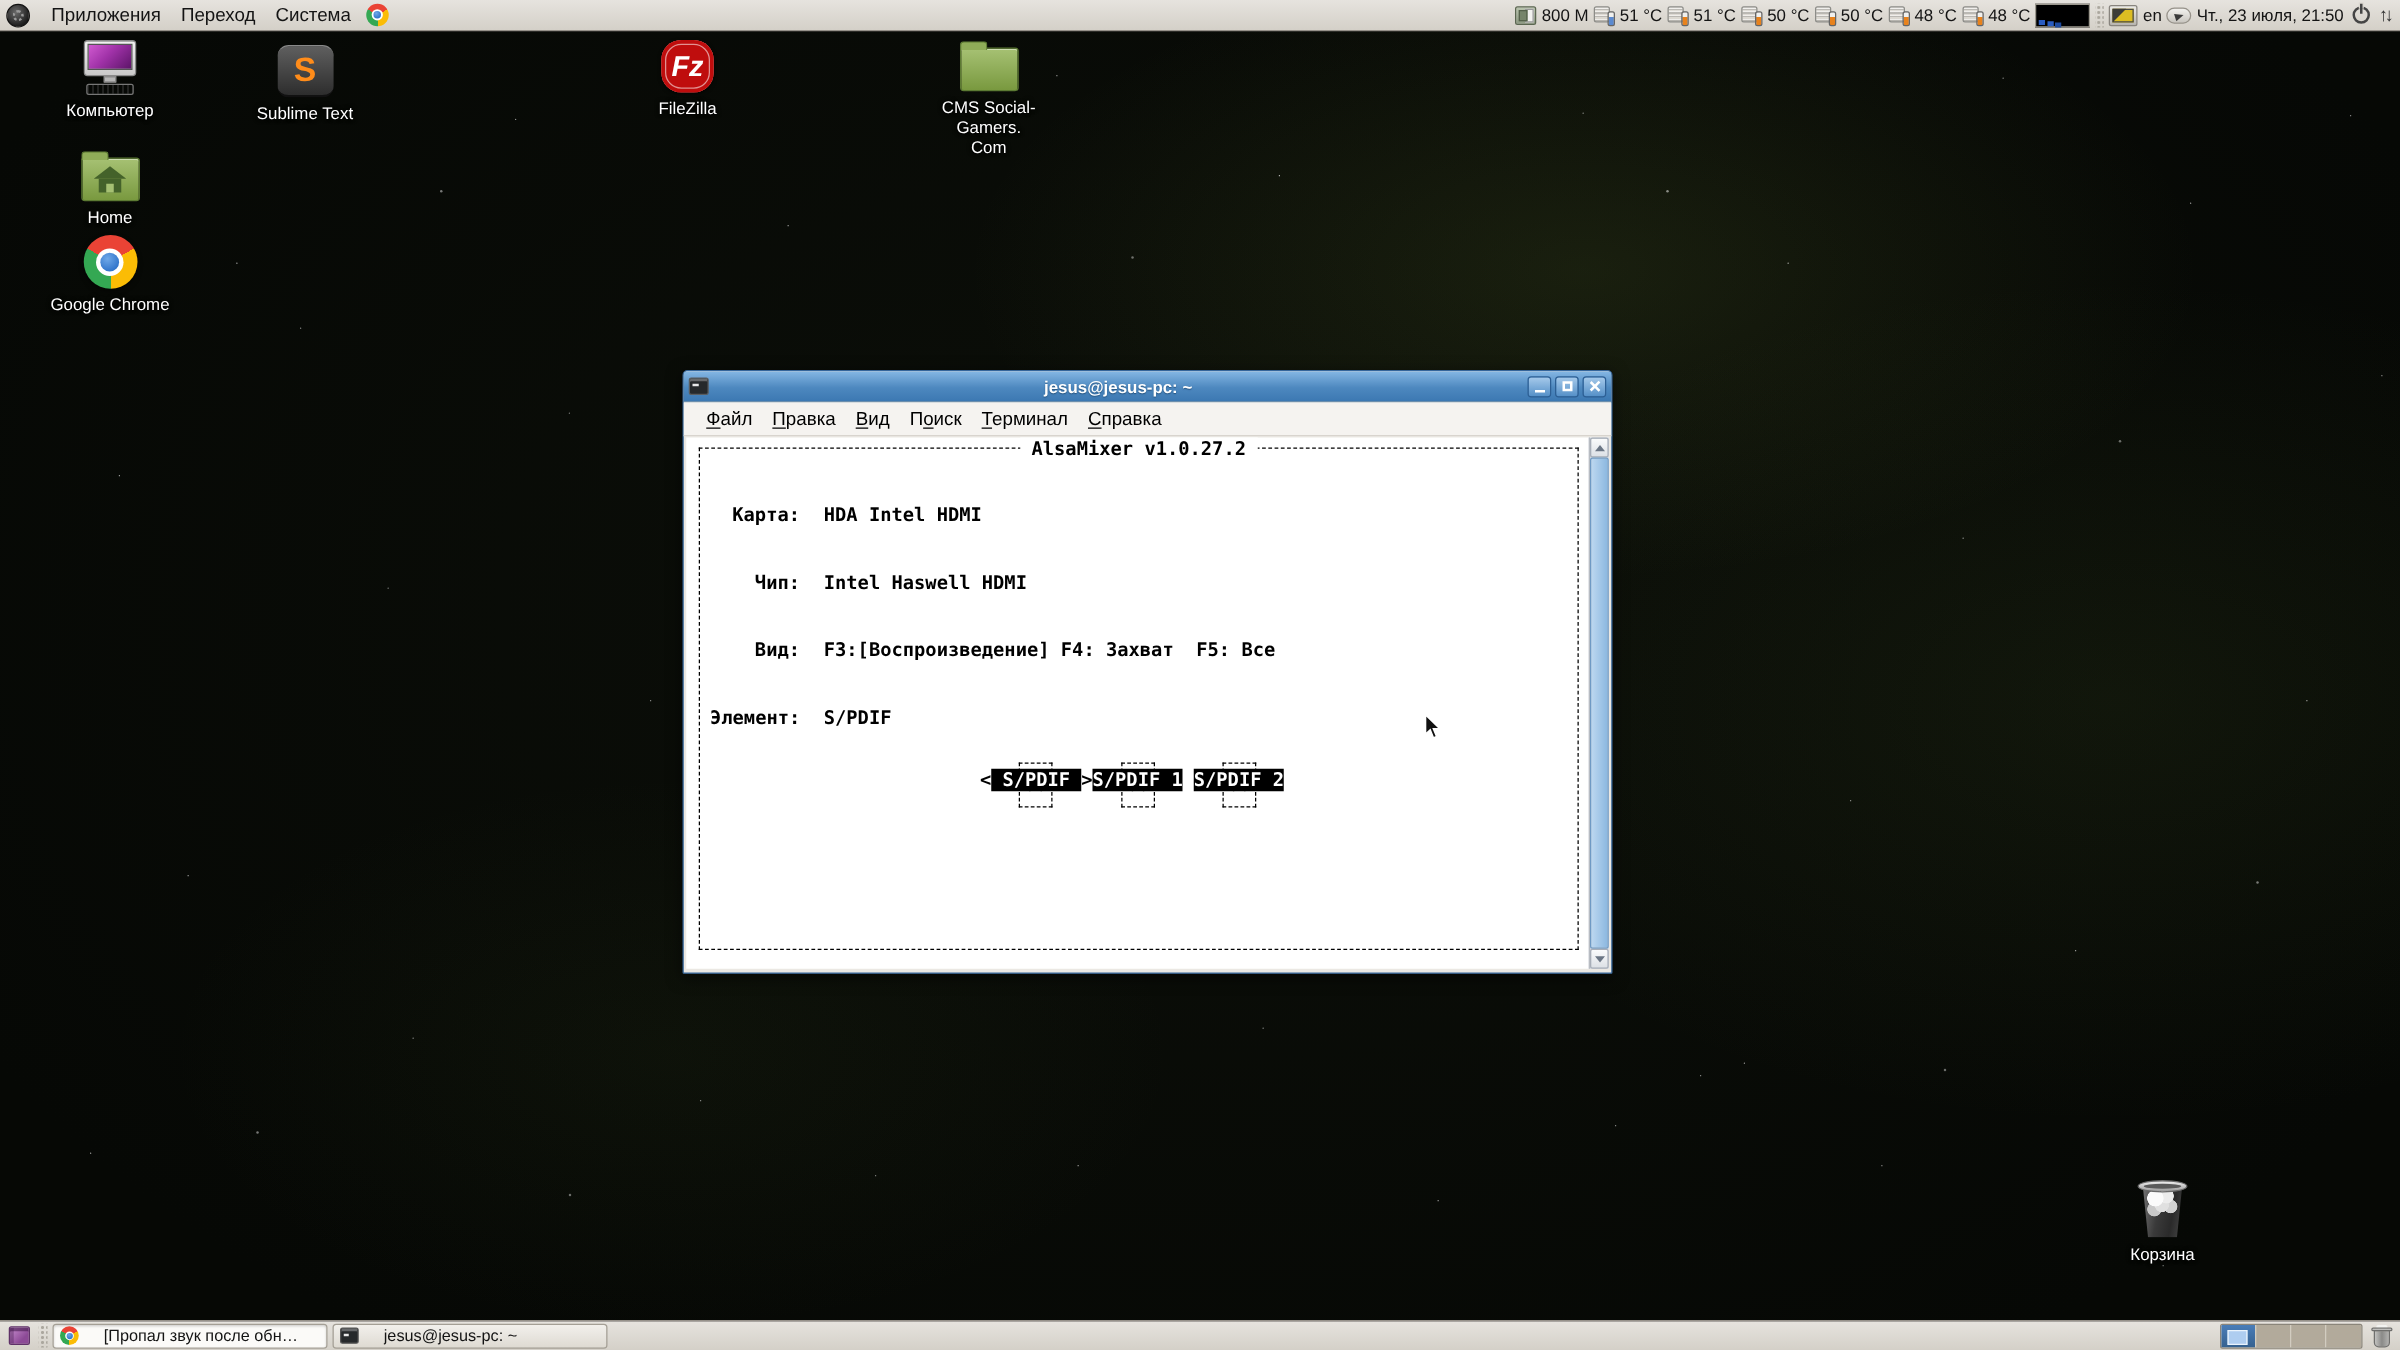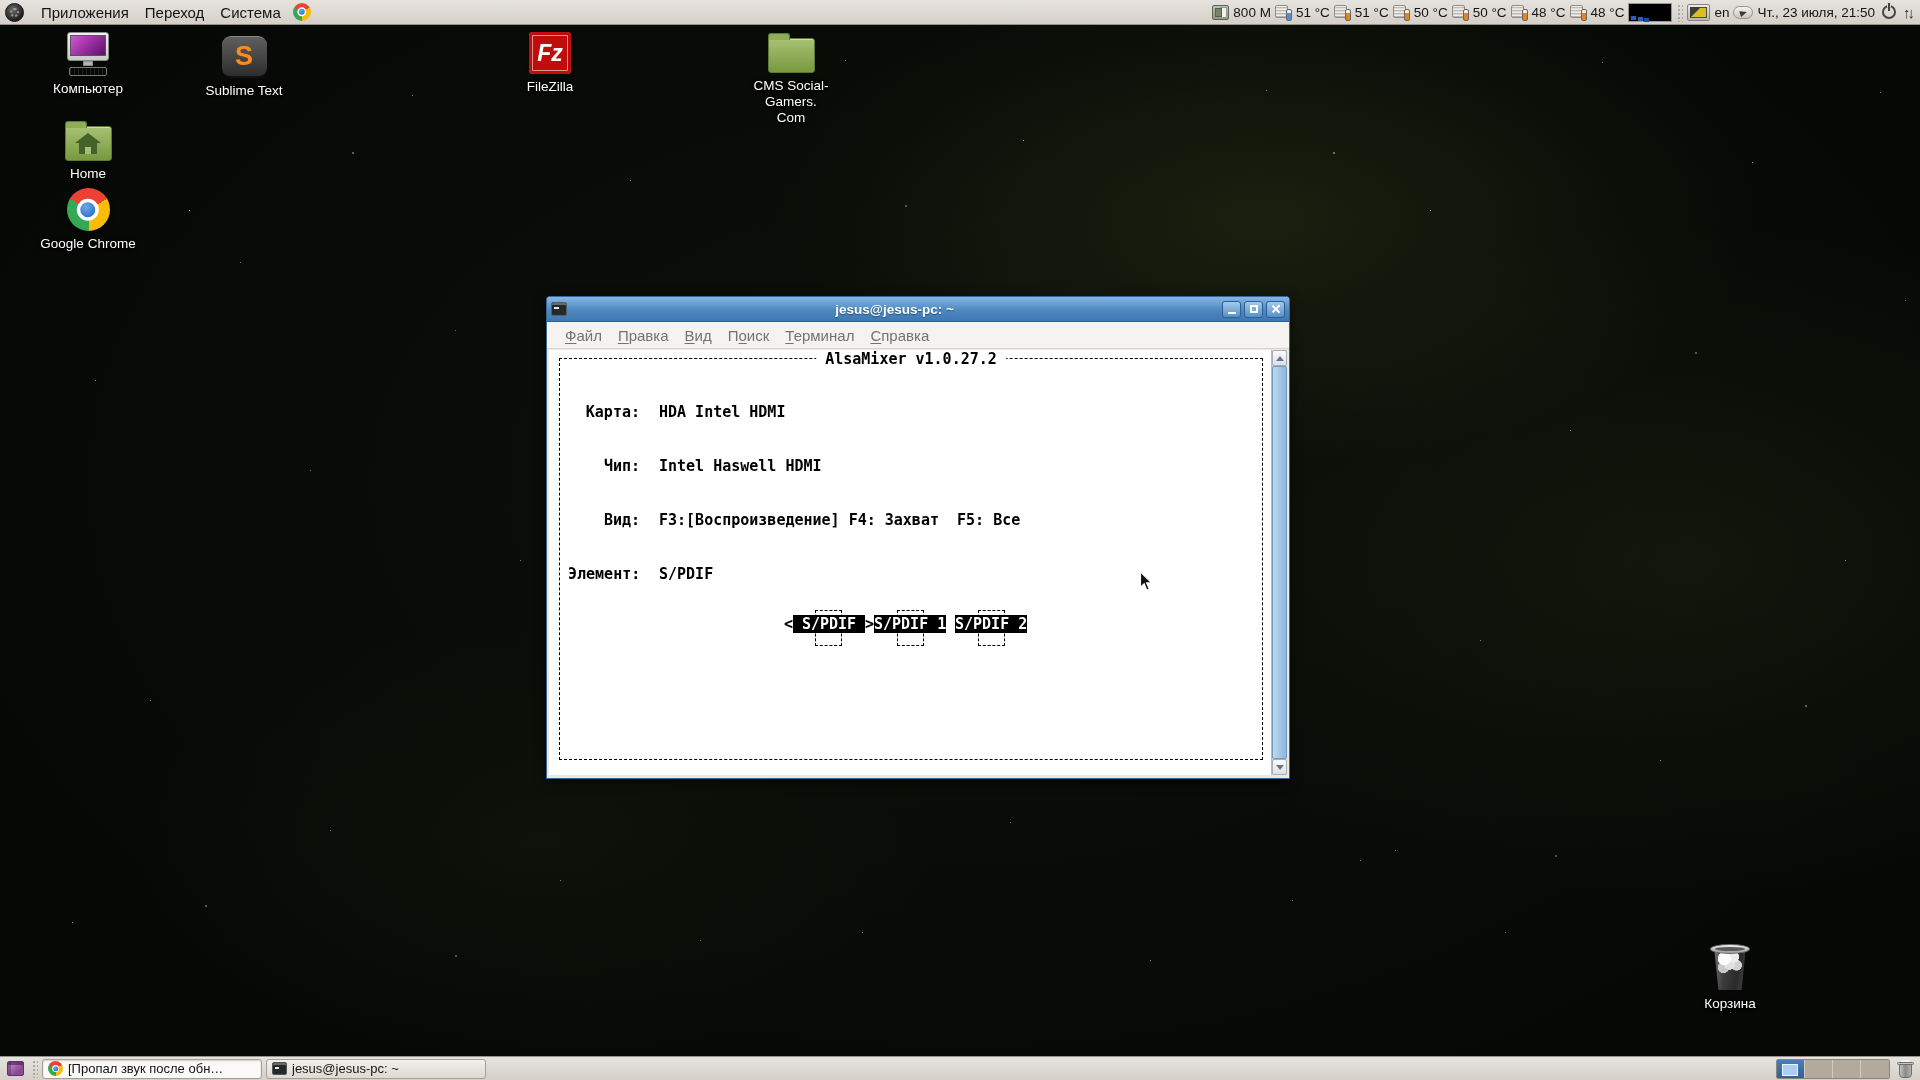--- a/index.html
+++ b/index.html
@@ -86,21 +86,21 @@
     border:1px solid #8a8a8a; border-radius:3px; }
   .ic-computer .scr { position:absolute; left:5px; top:3px; width:36px; height:21px;
     background:linear-gradient(135deg,#d05ad0 0%, #a032a8 45%, #5c1468 100%); border:1px solid #555; }
   .ic-computer .stand { position:absolute; left:18px; top:29px; width:10px; height:5px; background:#b5b5b5; border:1px solid #888; }
   .ic-computer .kb { position:absolute; left:4px; top:35px; width:38px; height:9px; background:linear-gradient(#e8e8e8,#b8b8b8);
     border:1px solid #777; border-radius:2px;
     background-image:repeating-linear-gradient(90deg, rgba(60,60,60,.5) 0 1px, transparent 1px 4px); }
   .ic-sublime { width:45px; height:42px; border-radius:9px; background:linear-gradient(#5f5f5f,#2d2d2d);
     border-top:1px solid #8a8a8a; border-bottom:2px solid #111; display:grid; place-items:center;
     color:#ff8c1a; font-size:27px; font-weight:bold; }
-  .ic-filezilla { width:42px; height:42px; background:#bf0d0d; border-radius:4px; display:grid; place-items:center;
+  .ic-filezilla { width:42px; height:42px; background:#bf0d0d; border-radius:16px; display:grid; place-items:center;
     box-shadow:inset 0 0 0 3px #bf0d0d, inset 0 0 0 4px rgba(255,255,255,.55), 0 1px 3px rgba(0,0,0,.6);
     color:#fff; font-size:23px; font-weight:bold; font-style:italic; }
   .folder { position:relative; width:47px; height:35px; margin-top:6px; background:linear-gradient(#a6c173,#79993f);
     border:1px solid #5c7a33; border-radius:2px 3px 3px 3px; box-shadow:inset 0 1px 0 rgba(255,255,255,.45); }
   .folder::before { content:""; position:absolute; left:-1px; top:-6px; width:20px; height:6px; background:#8fac58;
     border:1px solid #5c7a33; border-bottom:none; border-radius:3px 3px 0 0; }
   .house { position:absolute; left:50%; top:6px; transform:translateX(-50%); width:0; height:0;
     border-left:13px solid transparent; border-right:13px solid transparent; border-bottom:10px solid #44622a; }
   .house::after { content:""; position:absolute; left:-9px; top:10px; width:18px; height:11px; background:#44622a; }
   .house::before { content:""; position:absolute; left:-3px; top:14px; width:6px; height:7px; background:#a6c173; z-index:1; }
@@ -134,21 +134,21 @@
   .tbtn { width:19px; height:17px; border-radius:3px; border:1px solid #2d5f94;
     background:linear-gradient(#a5c9ea,#5590c8); display:grid; place-items:center; position:relative; }
   .tbtn .g-min { width:8px; height:2px; background:#fff; margin-top:7px; }
   .tbtn .g-max { width:8px; height:8px; border:2px solid #fff; }
   .tbtn .g-close { position:relative; width:10px; height:10px; }
   .tbtn .g-close::before,.tbtn .g-close::after { content:""; position:absolute; left:4px; top:0; width:2.4px; height:10px; background:#fff; }
   .tbtn .g-close::before { transform:rotate(45deg); }
   .tbtn .g-close::after { transform:rotate(-45deg); }
 
   .menubar { height:27px; background:#f5f3f0; border-bottom:1px solid #d8d4ce; display:flex; align-items:center;
-    padding-left:10px; font-size:15px; color:#737373; }
+    padding-left:10px; font-size:15px; color:#000000; }
   .menu-item { padding:0 8px; }
   .mkey { text-decoration:underline; text-underline-offset:2px; }
 
   .term-wrap { position:absolute; left:2px; right:2px; top:53px; bottom:3px; background:#fff; display:flex; }
   .screen { position:relative; flex:1; font-family:"DejaVu Sans Mono","Liberation Mono",monospace;
     font-size:15px; line-height:18px; color:#000;font-weight:bold; }
   .screen span, .screen div { white-space:pre; }
 
   .mixer-frame { position:absolute; left:10px; top:8px; width:704px; height:402px; border:1px dashed #000; }
   .mixer-title { position:absolute; top:-9px; left:50%; transform:translateX(-50%); background:#fff; padding:0 9px; }
@@ -177,21 +177,21 @@
   .cursor { position:absolute; left:1139px; top:571px; z-index:60; }
 
   
   .panel-bottom { position:absolute; left:0; top:1056px; width:1920px; height:24px;
     background:linear-gradient(#e6e3de,#d4d0c8); border-top:1px solid #96918a;
     display:flex; align-items:center; gap:4px; padding:0 3px; z-index:40; font-size:13px; color:#141414; }
   .sdesk { width:24px; height:20px; display:grid; place-items:center; }
   .sdesk .pwin { width:17px; height:15px; background:linear-gradient(135deg,#c88fd0,#8c4a96 70%);
     border:1px solid #5f3168; border-radius:2px; box-shadow:inset 0 3px 0 rgba(60,20,70,.55), inset 3px 0 0 rgba(60,20,70,.35); }
   .task { height:20px; width:220px; border:1px solid #a49f95; border-radius:3px; display:flex; align-items:center;
-    gap:5px; padding:0 5px; overflow:hidden; }
+    gap:20px; padding:0 5px; overflow:hidden; }
   .task.active { background:#fbfaf8; box-shadow:inset 0 1px 2px rgba(0,0,0,.18); }
   .task.normal { background:linear-gradient(#f2f0ec,#dedad2); }
   .task .ttl { white-space:nowrap; overflow:hidden; flex:1; }
   .mini-chrome { width:15px; height:15px; flex:0 0 auto; }
   .mini-term { width:15px; height:13px; background:#26292b; border:1px solid #555; border-radius:2px;
     box-shadow:inset 0 2px 0 rgba(255,255,255,.3); flex:0 0 auto; position:relative; }
   .mini-term::after { content:""; position:absolute; left:2px; top:4px; width:4px; height:2px; background:#e8e8e8; }
   .spacer { flex:1; }
   .wsw { display:flex; height:20px; border:1px solid #8a857a; border-radius:2px; overflow:hidden; }
   .ws { width:28px; background:#b2aa9b; border-right:1px solid #d2ccc0; position:relative; }

